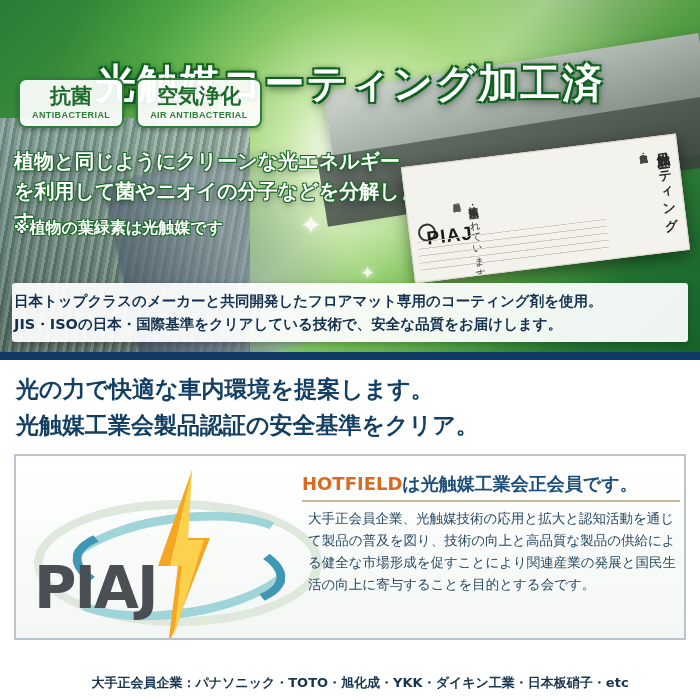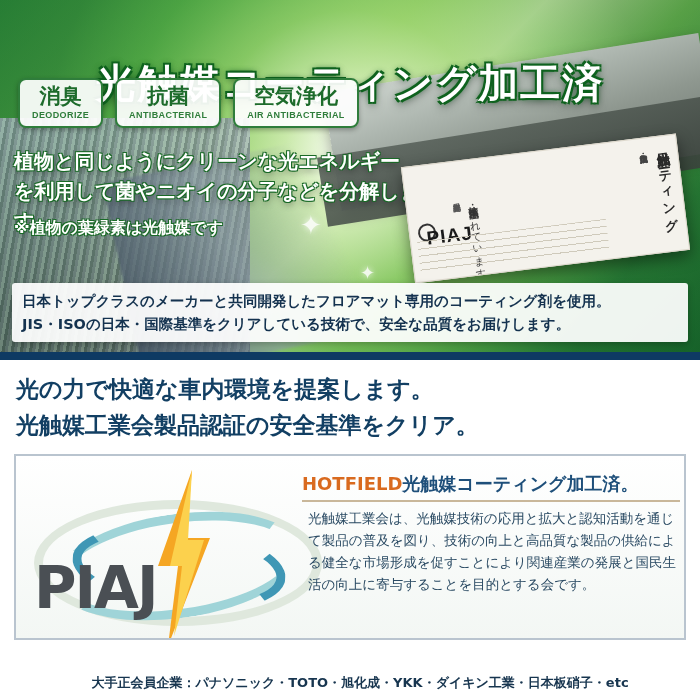--- a/index.html
+++ b/index.html
@@ -58,21 +58,21 @@
   .tagcard .t2{position:absolute;right:30px;top:10px;font-size:8px;color:#444;writing-mode:vertical-rl;line-height:1.3;}
   .tagcard .piaj{position:absolute;left:16px;top:62px;font-size:19px;font-weight:bold;color:#1a1a1a;letter-spacing:1px;}
   .tagcard .t3{position:absolute;left:58px;top:38px;font-size:10px;color:#333;writing-mode:vertical-rl;letter-spacing:.5px;}
   .tagcard .t4{position:absolute;left:44px;top:36px;font-size:7.5px;color:#555;writing-mode:vertical-rl;line-height:1.35;}
   .tagcard .lines{position:absolute;left:6px;bottom:6px;width:190px;height:34px;
                   background:repeating-linear-gradient(180deg,#cfcabb 0 1px, transparent 1px 7px);}
   .tagcard .circ{position:absolute;left:8px;top:58px;width:14px;height:14px;border:2px solid #333;border-radius:50%;}
 
   
   .infobox{position:absolute;left:12px;bottom:10px;width:676px;background:rgba(255,255,255,.93);
-           border-radius:3px;padding:7px 10px;box-sizing:border-box;box-shadow:0 2px 6px rgba(0,0,0,.25);}
+           border-radius:3px;padding:7px 2px;box-sizing:border-box;box-shadow:0 2px 6px rgba(0,0,0,.25);}
   .infobox p{margin:0;font-size:14.5px;line-height:1.55;color:#14324f;font-weight:bold;
              font-family:"DejaVu Sans","Liberation Sans",sans-serif;}
 
   
   .divider{position:absolute;left:0;top:352px;width:700px;height:8px;background:#0e3a63;}
 
   
   .bottom{position:absolute;left:0;top:360px;width:700px;height:340px;background:#ffffff;}
   .b-head{position:absolute;left:16px;top:12px;width:660px;
           font-family:"DejaVu Sans","Liberation Sans",sans-serif;font-weight:bold;font-size:23px;line-height:1.55;color:#123f63;}
@@ -109,24 +109,20 @@
     <div class="mat-strip"></div>
     <div class="mat-strip2"></div>
 
     <div class="sparkle" style="left:300px;top:210px;font-size:26px;">✦</div>
     <div class="sparkle" style="left:360px;top:262px;font-size:18px;">✦</div>
     <div class="sparkle" style="left:252px;top:292px;font-size:14px;">✦</div>
 
     <div class="headline">光触媒コーティング加工済</div>
 
     <div class="badges">
-      <div class="badge">
-        <div class="jp">消臭</div>
-        <div class="en">DEODORIZE</div>
-      </div>
       <div class="badge">
         <div class="jp">抗菌</div>
         <div class="en">ANTIBACTERIAL</div>
       </div>
       <div class="badge">
         <div class="jp">空気浄化</div>
         <div class="en">AIR ANTIBACTERIAL</div>
       </div>
     </div>
 
@@ -167,22 +163,22 @@
         <div class="ellipse e2"></div>
         <div class="ellipse e3"></div>
         <svg class="bolt" viewBox="0 0 70 176">
           <polygon points="44,0 10,96 30,96 20,176 62,68 38,68" fill="#f5a623"></polygon>
           <polygon points="44,0 22,96 34,96 26,166 56,70 40,70" fill="#fcd14d"></polygon>
         </svg>
         <div class="piaj-text">PIAJ</div>
       </div>
 
       <div class="hf-title">
-        <span>HOTFIELD</span><span class="blue">光触媒コーティング加工済。</span>
+        <span>HOTFIELD</span><span class="blue">は光触媒工業会正会員です。</span>
       </div>
       <div class="hf-underline"></div>
-      <div class="hf-body">光触媒工業会は、光触媒技術の応用と拡大と認知活動を通じて製品の普及を図り、技術の向上と高品質な製品の供給による健全な市場形成を促すことにより関連産業の発展と国民生活の向上に寄与することを目的とする会です。</div>
+      <div class="hf-body">大手正会員企業、光触媒技術の応用と拡大と認知活動を通じて製品の普及を図り、技術の向上と高品質な製品の供給による健全な市場形成を促すことにより関連産業の発展と国民生活の向上に寄与することを目的とする会です。</div>
     </div>
 
     <div class="footer">大手正会員企業：パナソニック・TOTO・旭化成・YKK・ダイキン工業・日本板硝子・etc</div>
   </div>
 
 </div>
 
 </body></html>

